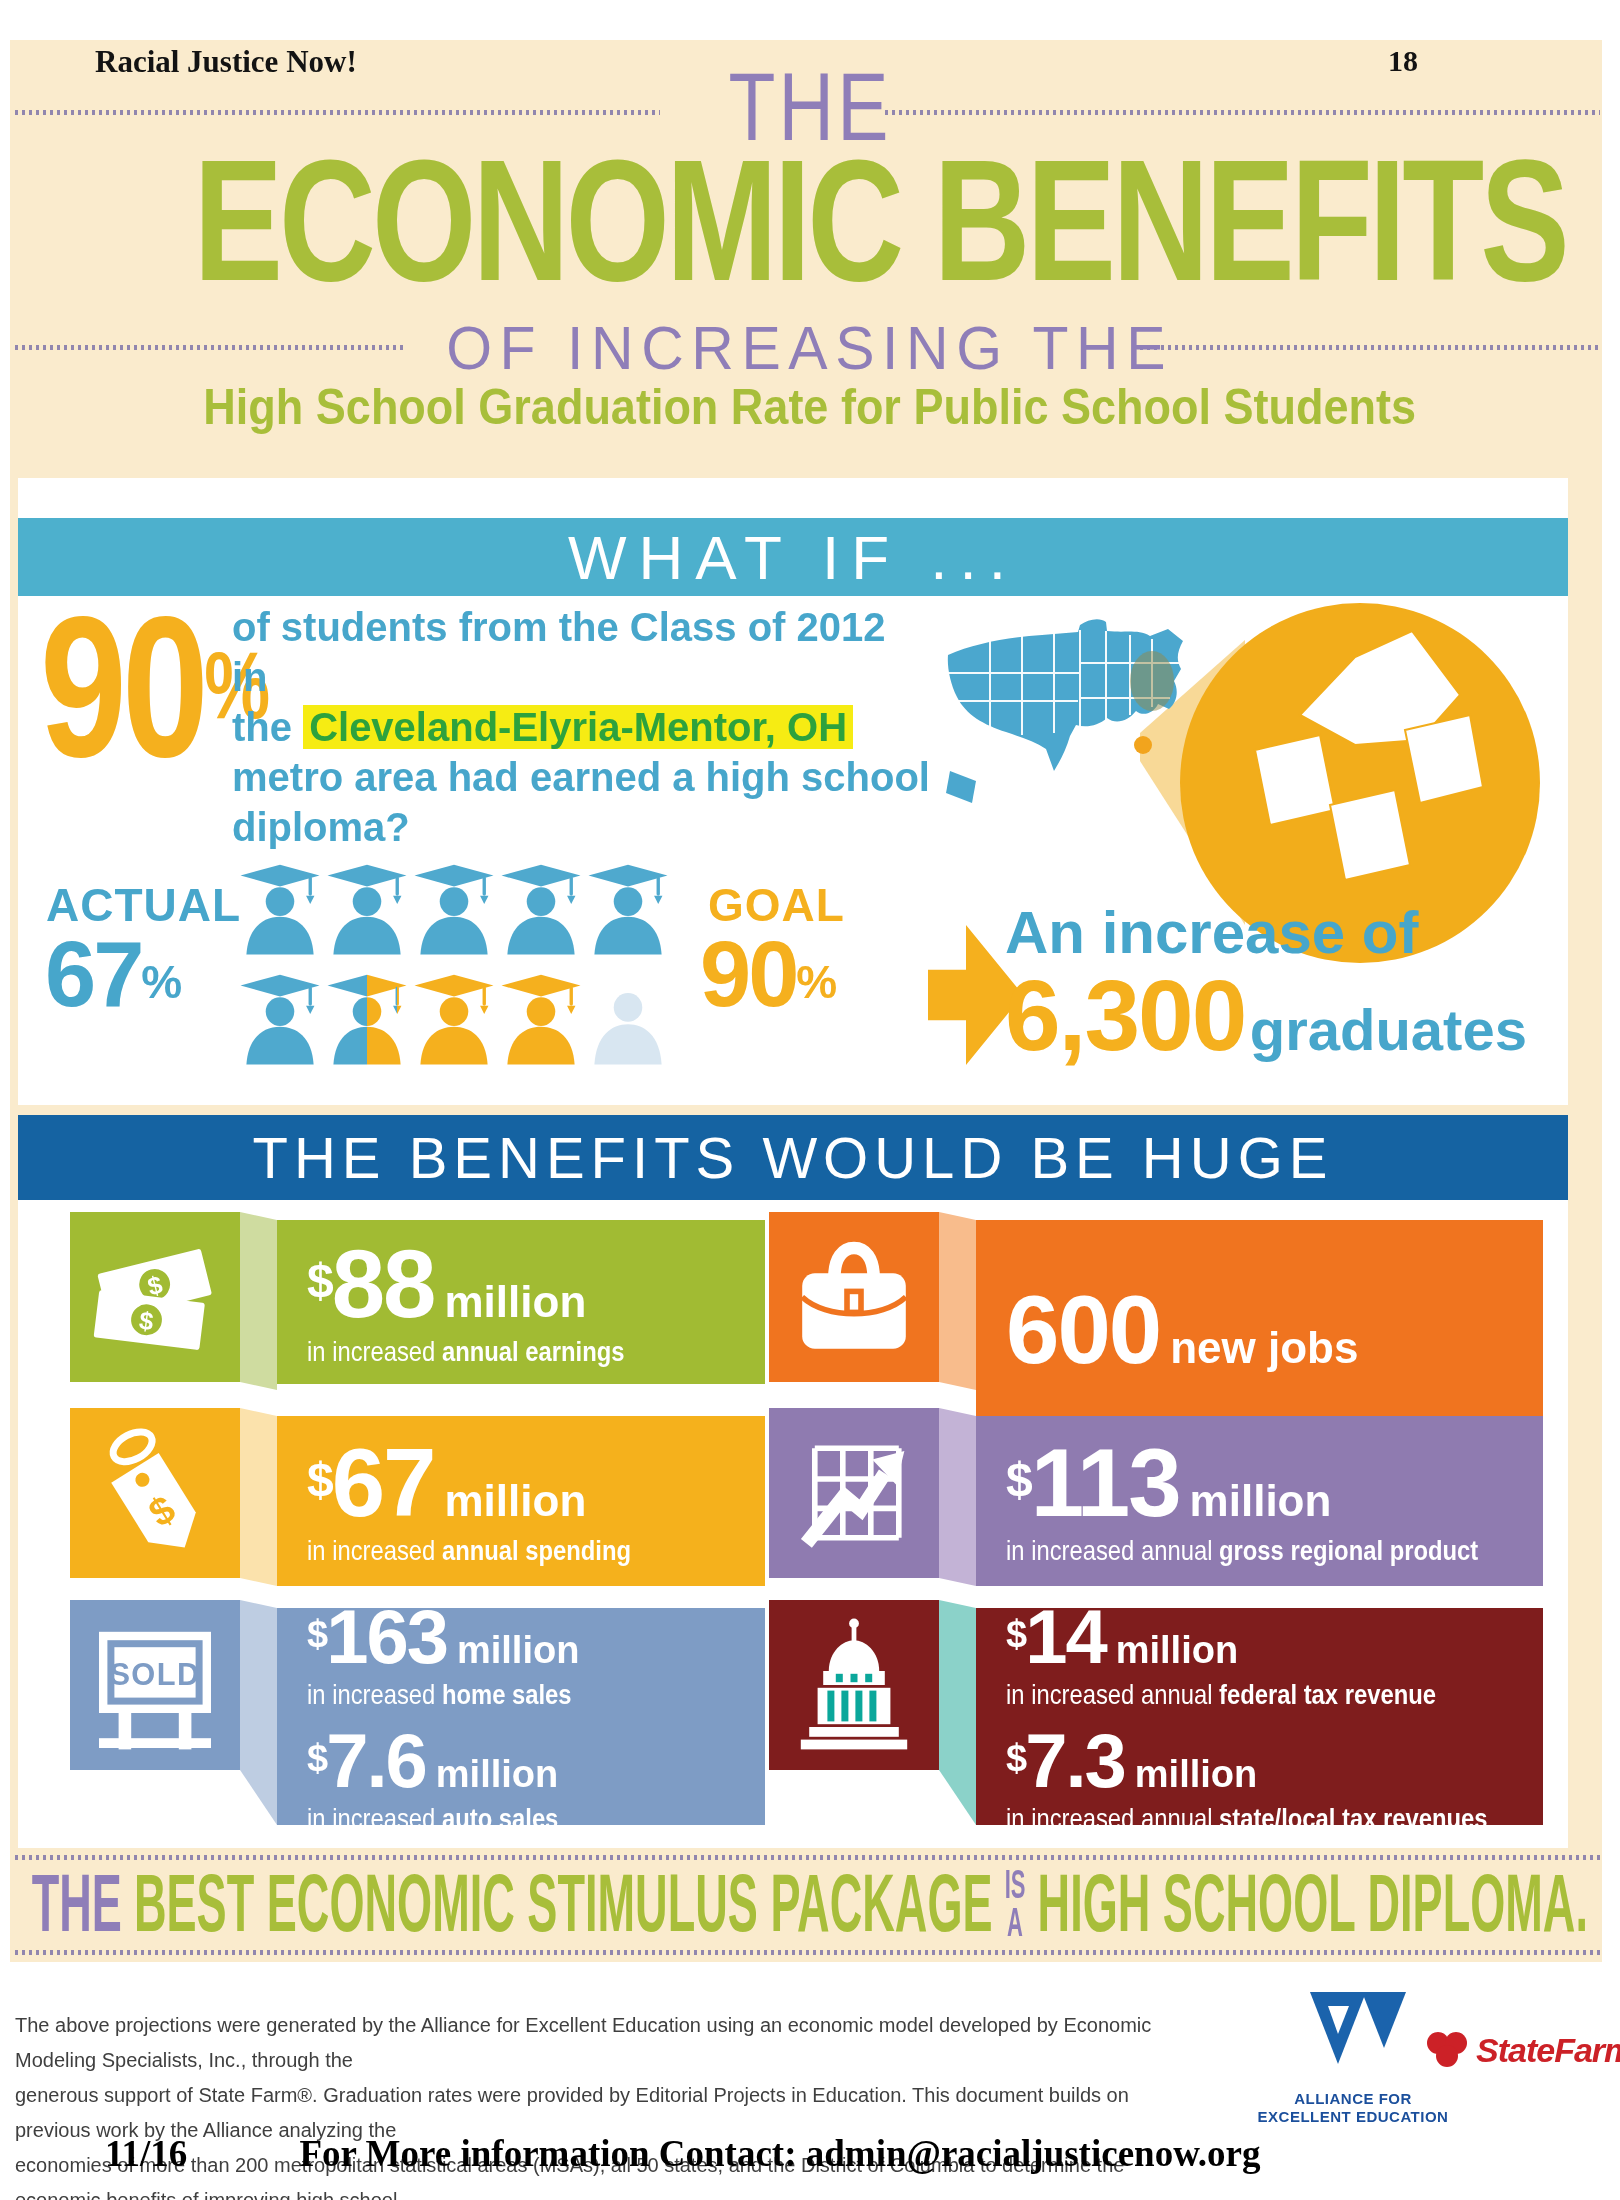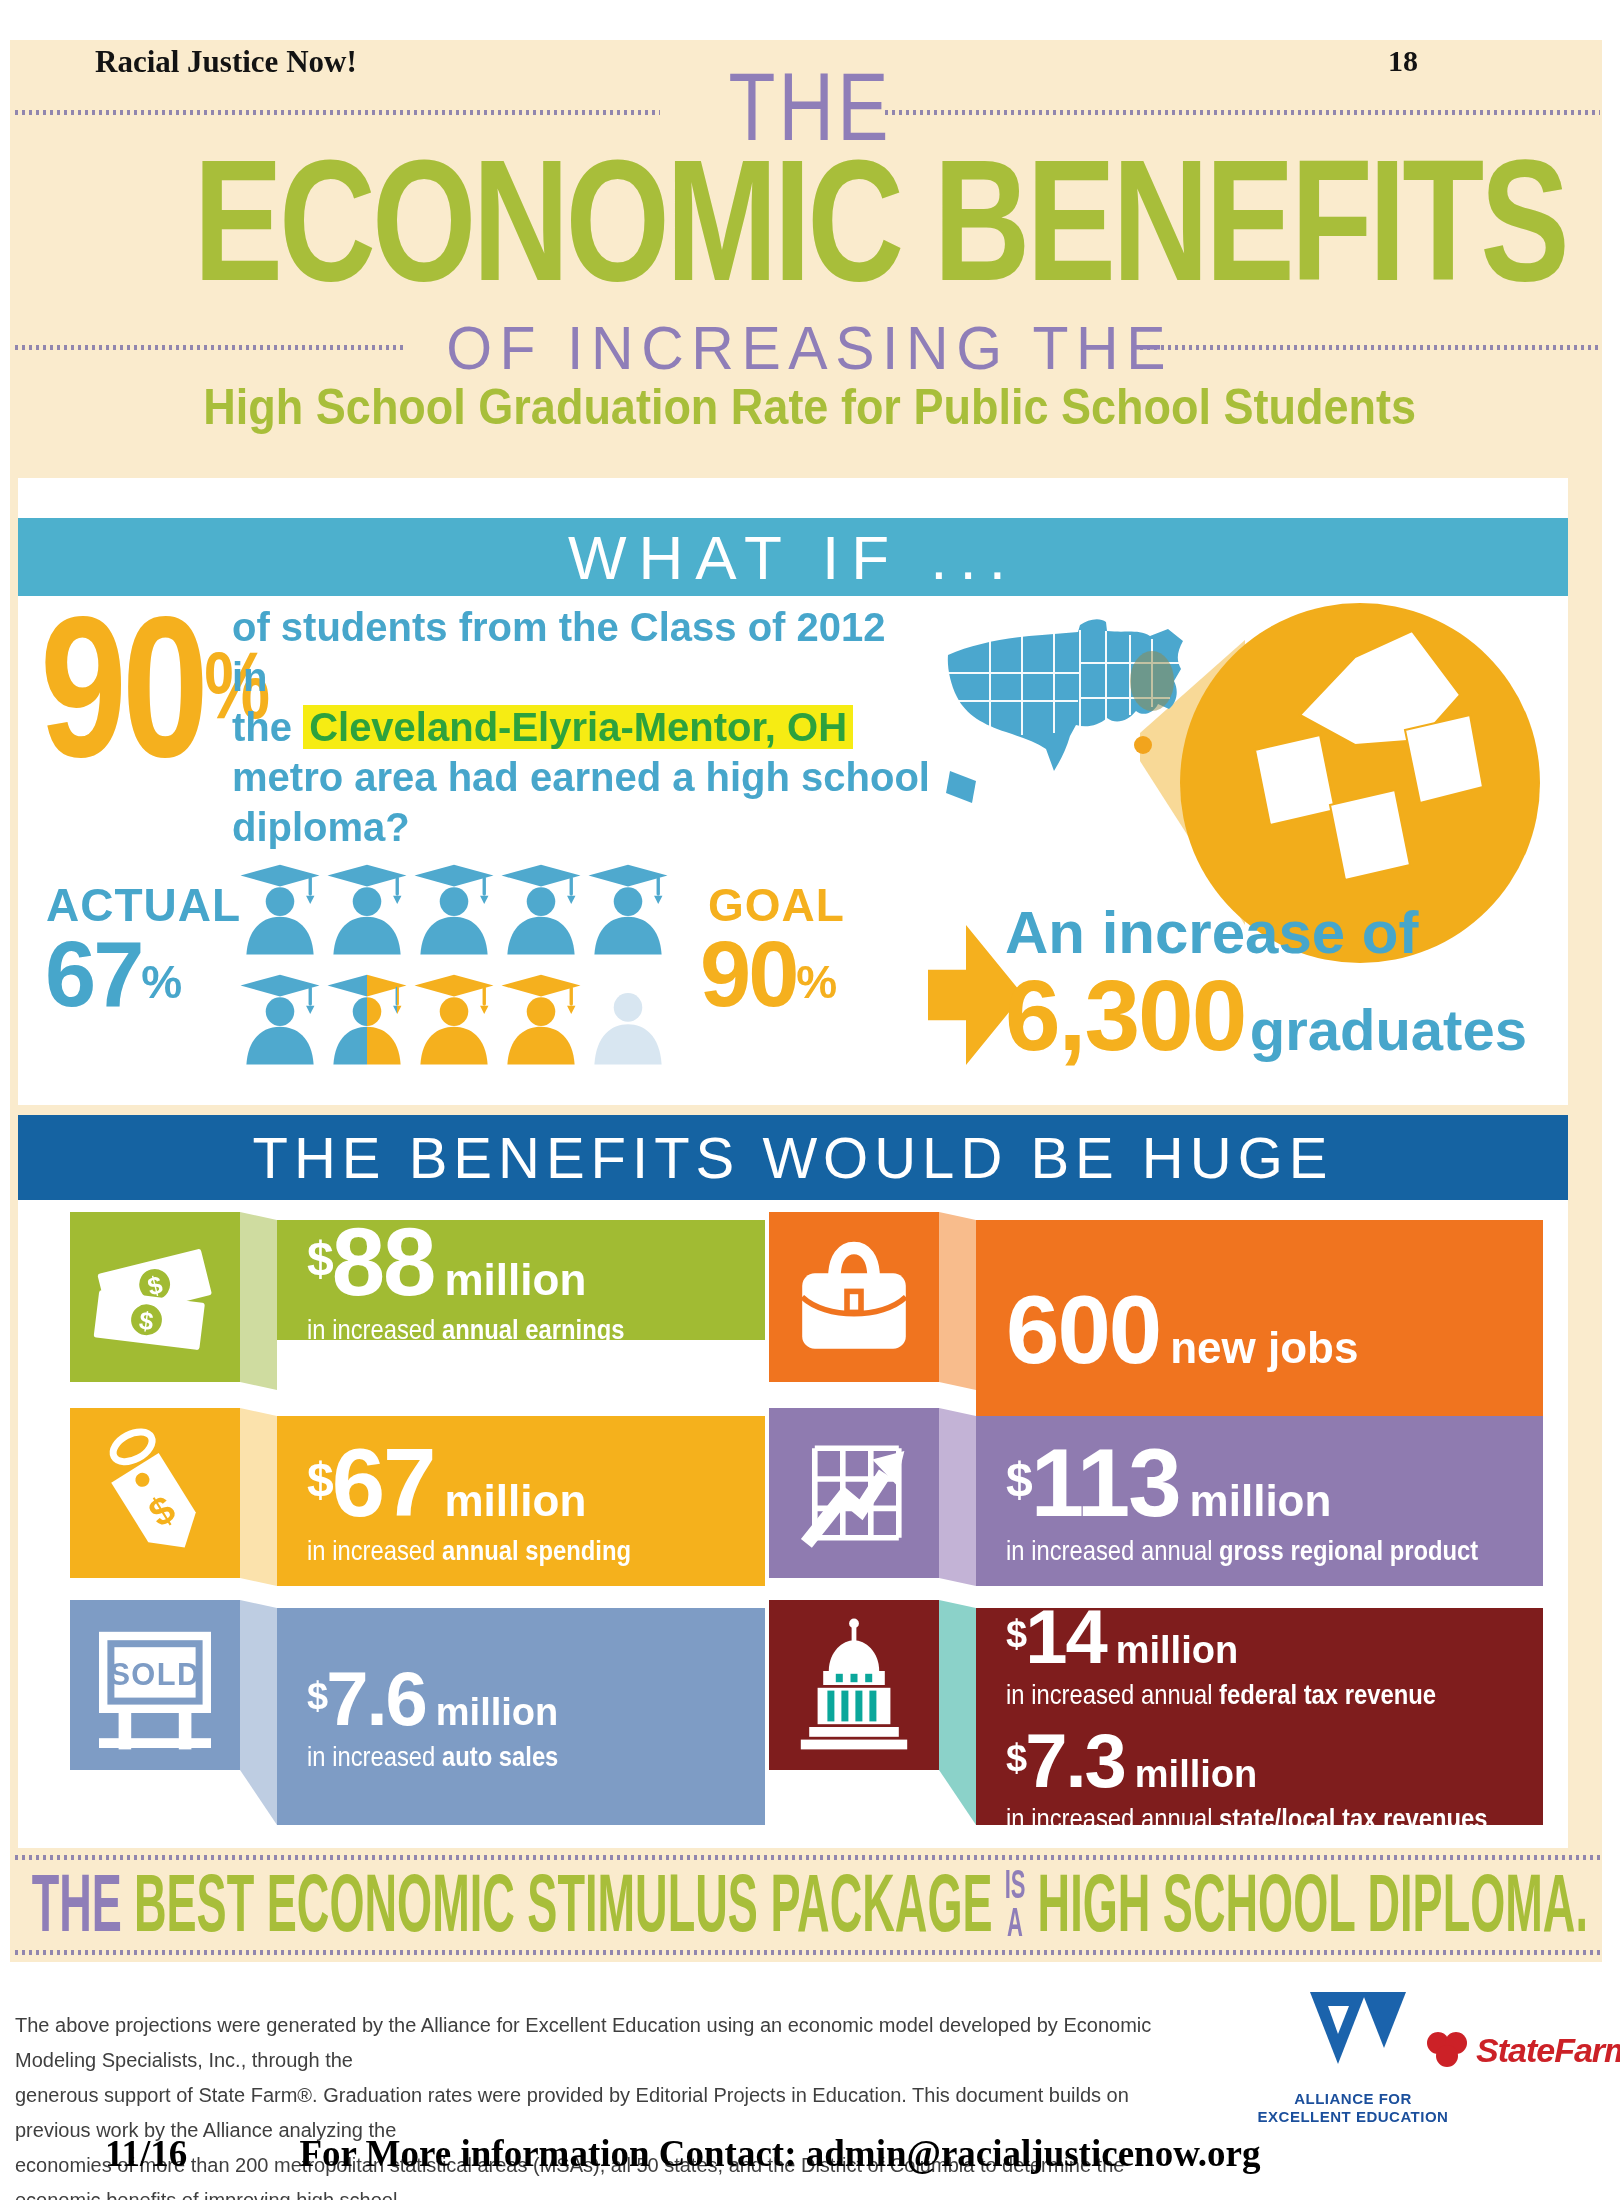--- a/index.html
+++ b/index.html
@@ -242,21 +242,21 @@
         <text x="50" y="48" font-size="18" font-weight="bold" fill="#fff" text-anchor="middle">$</text>
         </g>
       <g transform="rotate(7 50 66)">
           <rect x="8" y="50" width="76" height="34" rx="2" fill="#fff"></rect>
         <circle cx="44" cy="67" r="11" fill="#A1BB33"></circle>
         <text x="44" y="74" font-size="18" font-weight="bold" fill="#fff" text-anchor="middle">$</text>
         </g>
     </svg>
   </div>
   <div class="abs fold fold2 f-green" style="left:240px;top:1212px;"></div>
-  <div class="abs main-box c-green" style="left:277px;top:1220px;width:458px;height:120px;">
+  <div class="abs main-box c-green" style="left:277px;top:1220px;width:458px;height:164px;">
     <div class="statline"><span class="val"><span class="dollar">$</span><span>88</span></span><span class="unit">million</span></div>
     <div class="sub"><span>in increased </span><b>annual earnings</b></div>
   </div>
 
   <div class="abs icon-box c-orange" style="left:769px;top:1212px;">
     <svg width="140" height="140" viewBox="0 0 100 100">
       <path d="M36,36 C36,22 42,15 50,15 C58,15 64,22 64,36" fill="none" stroke="#fff" stroke-width="9"></path>
       <rect x="13" y="33" width="74" height="54" rx="9" fill="#fff"></rect>
       <path d="M13,50 C30,66 70,66 87,50" stroke="#F0741F" stroke-width="4" fill="none"></path>
       <rect x="43" y="44" width="14" height="19" fill="#F0741F"></rect>
@@ -303,20 +303,24 @@
       <rect x="16" y="18" width="68" height="46" fill="#7E9CC5"></rect>
       <rect x="21" y="23" width="58" height="36" fill="#fff"></rect>
       <text x="50" y="50" font-size="22" font-weight="bold" fill="#7E9CC5" text-anchor="middle" letter-spacing="1">SOLD</text>
       <rect x="24" y="70" width="9" height="26" fill="#fff"></rect>
         <rect x="67" y="70" width="9" height="26" fill="#fff"></rect>
       <rect x="10" y="88" width="80" height="7" fill="#fff"></rect>
     </svg>
   </div>
   <div class="abs fold fold3 f-steel" style="left:240px;top:1600px;"></div>
   <div class="abs main-box c-steel row3" style="left:277px;top:1608px;width:458px;height:217px;">
+    <div class="group">
+      <div class="statline"><span class="val"><span class="dollar">$</span><span>163</span></span><span class="unit">million</span></div>
+      <div class="sub"><span>in increased </span><b>home sales</b></div>
+    </div>
     <div class="group">
       <div class="statline"><span class="val"><span class="dollar">$</span><span>7.6</span></span><span class="unit">million</span></div>
       <div class="sub"><span>in increased </span><b>auto sales</b></div>
     </div>
   </div>
 
   <div class="abs icon-box c-tealt" style="left:769px;top:1600px;">
     <svg width="140" height="140" viewBox="0 0 100 100">
       <g fill="#fff">
         <circle cx="50" cy="6" r="3.5"></circle>

